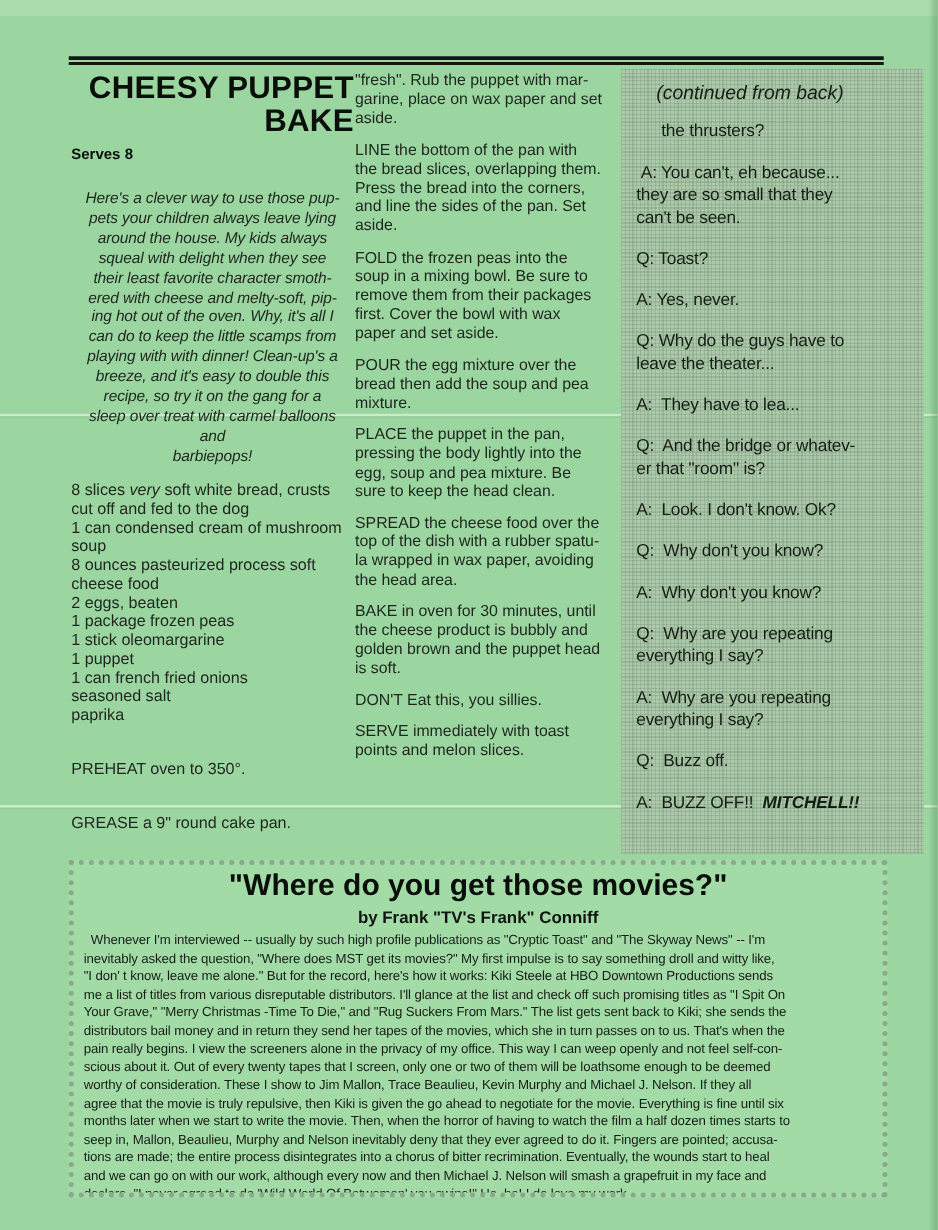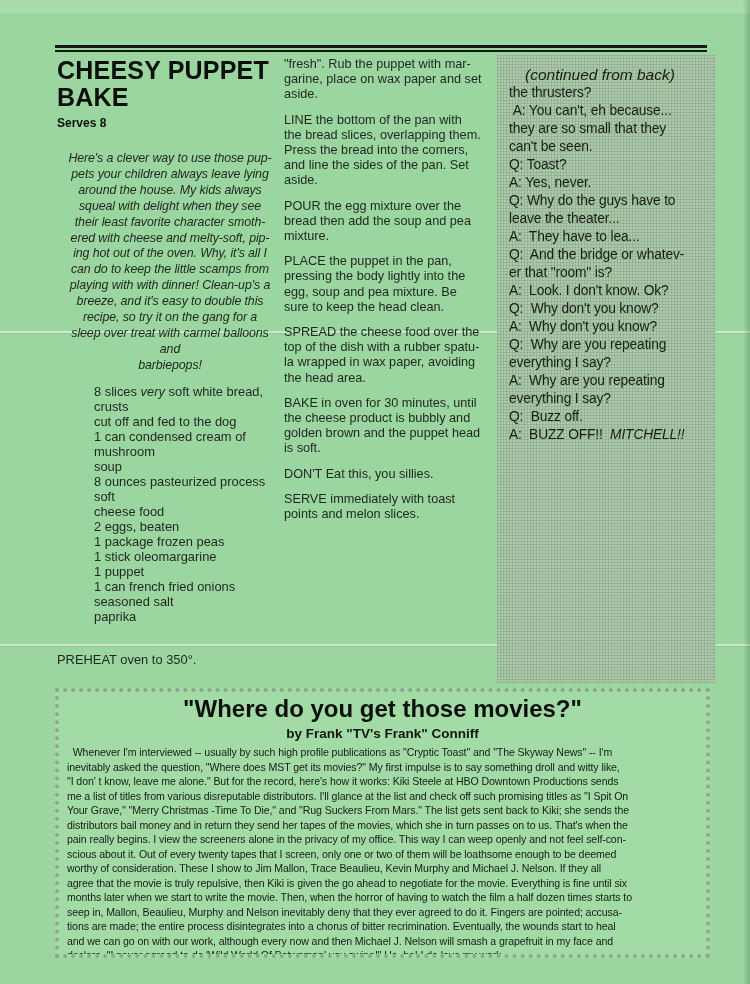--- a/index.html
+++ b/index.html
@@ -23,44 +23,44 @@
   .edge-shadow { position:absolute; right:0; top:0; width:7px; height:984px;
     background:linear-gradient(90deg, rgba(0,0,0,0), rgba(55,95,60,.28)); }
 
   
   .rule-double { position:absolute; left:55px; top:45px; width:652px; height:8px;
     background:linear-gradient(#141814 0 3px, rgba(0,0,0,0) 3px 5px, #141814 5px 7px, rgba(0,0,0,0) 7px); }
 
   
   .col-left { position:absolute; left:57px; top:57px; width:226px; }
   .recipe-title { font-size:25px; line-height:27px; font-weight:bold;
-    color:#0b0f0b; margin:0; white-space:pre-line; letter-spacing:.2px; }
+    color:#0b0f0b; margin:0; white-space:pre-line; letter-spacing:.2px;text-align:right; }
   .serves { font-size:12px; line-height:24px; font-weight:bold; color:#0b0f0b; margin:0; }
   .intro { font-style:italic; font-size:12.4px; line-height:15.9px;
     margin-top:16px; letter-spacing:-.1px;text-align:center; }
-  .ingredients { font-size:12.9px; line-height:15px; margin-top:10px;margin-left:37px; }
+  .ingredients { font-size:12.9px; line-height:15px; margin-top:10px; }
   .step { font-size:12.9px; line-height:15px; margin-top:28px; }
   .ital { font-style:italic; }
 
   
   .col-mid { position:absolute; left:284px; top:57px; width:214px; }
   .instr { font-size:12.7px; line-height:15.2px; margin:0 0 10px 0; }
 
   
-  .qa-panel { position:absolute; left:497px; top:55px; width:219px; height:628px;
+  .qa-panel { position:absolute; left:497px; top:55px; width:242px; height:628px;
     box-sizing:border-box; padding:8px 6px 8px 12px;
     background-color:#accaa9;
     background-image:
       repeating-linear-gradient(0deg,   rgba(80,110,85,.20) 0 1px, rgba(0,0,0,0) 1px 3px),
       repeating-linear-gradient(90deg,  rgba(80,110,85,.20) 0 1px, rgba(0,0,0,0) 1px 3px);
   }
   .qa-note { font-style:italic; font-size:15.5px; line-height:19px; margin:2px 0 0 16px; color:#161c16; }
-  .qa-line { font-size:13.8px; line-height:18px; letter-spacing:-.15px; color:#161c16; }
-  .qa-line.first { margin-top:0; }
-  .qa-shout { font-style:italic; }
+  .qa-line { font-size:13.8px; line-height:18px; margin-top:15px; letter-spacing:-.15px; color:#161c16; }
+  .qa-line.first { margin-top:12px;padding-left:20px; }
+  .qa-shout { font-style:italic;font-weight:bold; }
 
   
   .article-box { position:absolute; left:55px; top:688px; width:655px; height:270px;
     box-sizing:border-box; border:4px dotted #8ba88d; background:#a3dba7;
     padding:2px 8px; overflow:hidden; }
   .article-title { text-align:center; font-weight:bold; font-size:24px;
     line-height:28px; color:#0b0f0b; margin:1px 0 2px 0; }
   .article-byline { text-align:center; font-weight:bold; font-size:13.5px;
     line-height:17px; margin:0 0 3px 0; color:#10150f; }
   .article-body { font-size:10.6px; line-height:14.5px; letter-spacing:-.1px; color:#161c16; }
@@ -115,20 +115,25 @@
 
 <div class="col-mid">
   <div class="instr pre">"fresh".  Rub the puppet with mar-
 garine, place on wax paper and set
 aside.</div>
   <div class="instr pre">LINE the bottom of the pan with
 the bread slices, overlapping them.
 Press the bread into the corners,
 and line the sides of the pan.  Set
 aside.</div>
+  <div class="instr pre">FOLD the frozen peas into the
+soup in a mixing bowl.  Be sure to
+remove them from their packages
+first.  Cover the bowl with wax
+paper and set aside.</div>
   <div class="instr pre">POUR the egg mixture over the
 bread then add the soup and pea
 mixture.</div>
   <div class="instr pre">PLACE the puppet in the pan,
 pressing the body lightly into the
 egg, soup and pea mixture.  Be
 sure to keep the head clean.</div>
   <div class="instr pre">SPREAD the cheese food over the
 top of the dish with a rubber spatu-
 la wrapped in wax paper, avoiding

